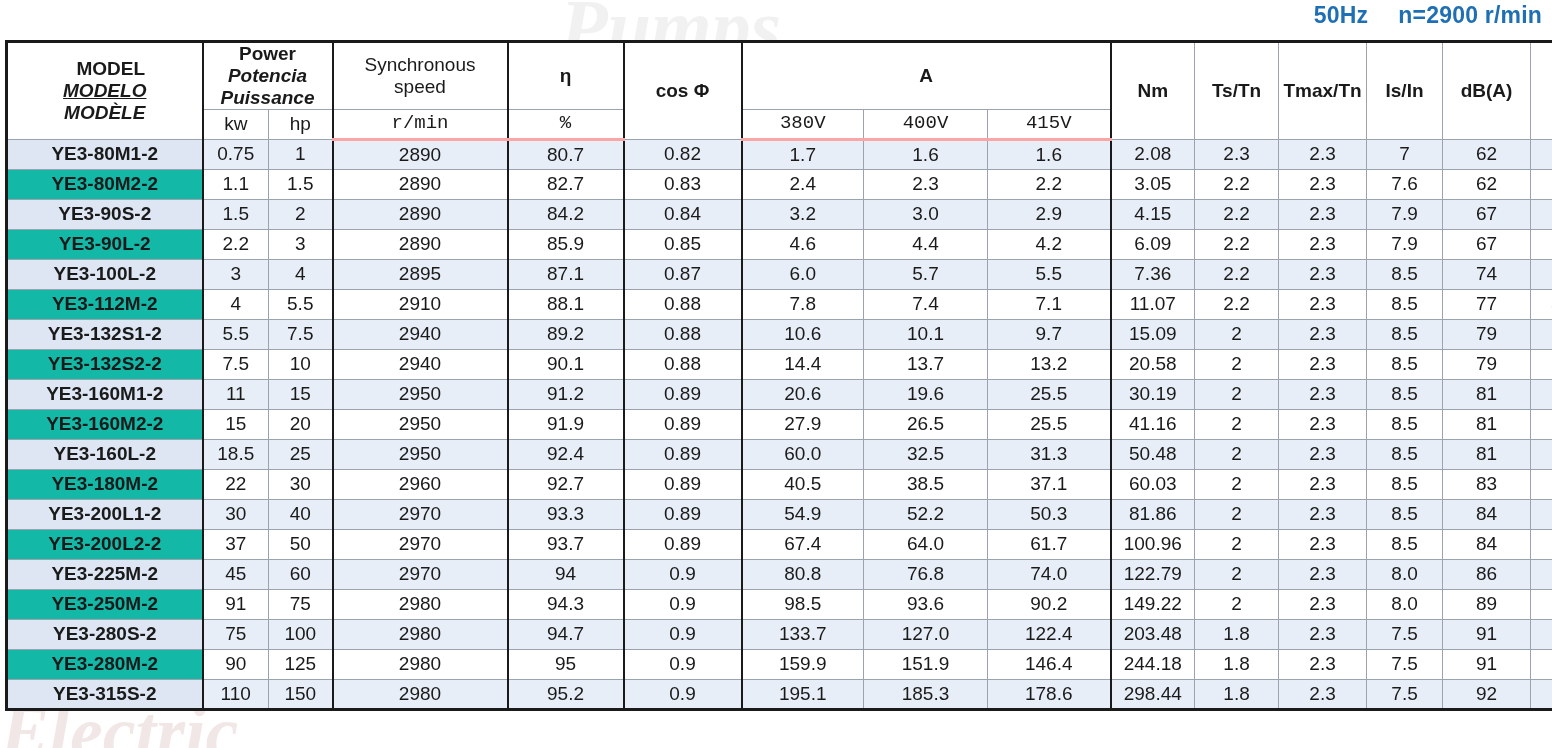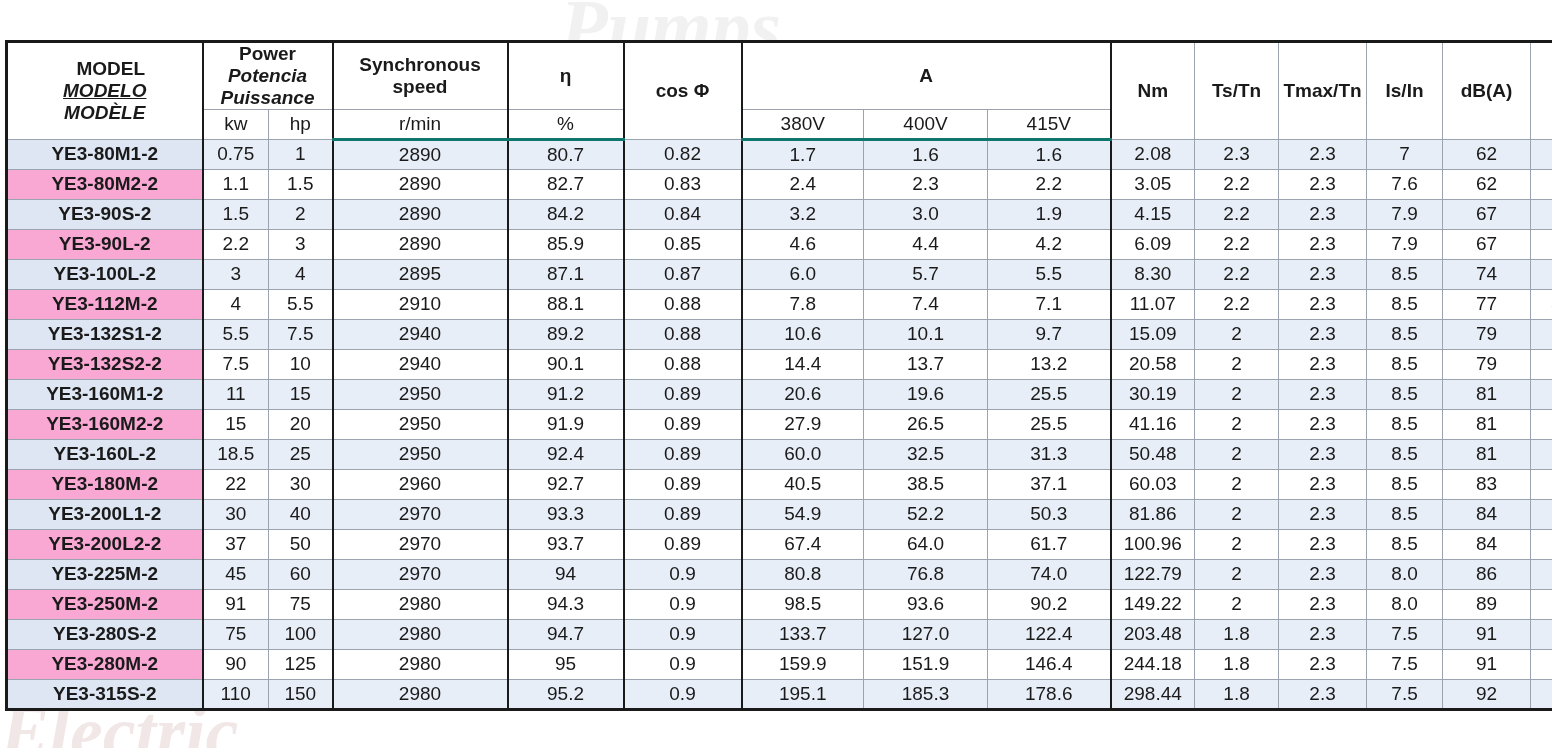--- a/index.html
+++ b/index.html
@@ -70,64 +70,69 @@
   table.spec {
     border: 3px solid #1a1a1a;
   }
   thead th {
     background: #ffffff;
     font-weight: bold;
     font-size: 20px;
     line-height: 1.15;
   }
   thead tr:last-child th {
-    border-bottom: 3px solid #0f766e;
+    border-bottom: 3px solid #fca5a5;
+    font-family: Liberation Mono, monospace;
   }
   .th-model {
     font-size: 21px;
   }
   .th-model .l1 { font-weight: bold; margin-left: 12px; }
   .th-model .l2 { font-style: italic; font-weight: bold; text-decoration: underline; }
   .th-model .l3 { font-style: italic; font-weight: bold; text-align: center; }
   .th-power .p1 { font-weight: bold; }
   .th-power .p2 { font-style: italic; font-weight: bold; }
   .th-power .p3 { font-style: italic; font-weight: bold; }
   .unit-cell { font-weight: normal; font-size: 19px; }
-  .th-sync { font-weight: bold; }
+  .th-sync { font-weight: normal; }
   .th-eta { font-size: 22px; font-weight: bold; }
   .th-cos { font-weight: bold; font-size: 20px; }
   .th-a { font-weight: bold; font-size: 20px; }
   .th-volt { font-weight: normal; font-size: 19px; }
   .th-nm, .th-tstn, .th-tmax, .th-isin, .th-db, .th-kgs { font-weight: bold; font-size: 19px; }
 
   tbody tr td:first-child {
     font-weight: bold;
     text-align: center;
     font-size: 19px;
   }
   tbody tr.alt td { background: #e8eef7; }
   tbody tr td { background: #ffffff; }
   tbody tr.alt td:first-child { background: #dde6f2; }
-  tbody tr td:first-child { background: #f9a8d4; }
+  tbody tr td:first-child { background: #14b8a6; }
   tbody tr:last-child td { border-bottom: 2px solid #3b82f6; }
 
   
   .vsep-r { border-right: 2px solid #1a1a1a !important; }
 </style>
 </head>
 <body>
 
 <div id="page">
 
   <div class="watermark">
     <div class="wm-text wm1">Pumps</div>
     <div class="wm-text wm2">Motor</div>
     <div class="wm-text wm3">Electric</div>
   </div>
 
+  <div class="header-line">
+    <span>50Hz</span>
+    <span>n=2900 r/min</span>
+  </div>
 
   <table class="spec">
     <colgroup>
       <col style="width:196px">
       <col style="width:66px">
       <col style="width:64px">
       <col style="width:175px">
       <col style="width:116px">
       <col style="width:118px">
       <col style="width:122px">
@@ -215,21 +220,21 @@
         </tr>
         <tr class="alt">
           <td class="vsep-r">YE3-90S-2</td>
           <td>1.5</td>
           <td class="vsep-r">2</td>
           <td class="vsep-r">2890</td>
           <td class="vsep-r">84.2</td>
           <td class="vsep-r">0.84</td>
           <td>3.2</td>
           <td>3.0</td>
-          <td class="vsep-r">1.9</td>
+          <td class="vsep-r">2.9</td>
           <td>4.15</td>
           <td>2.2</td>
           <td>2.3</td>
           <td>7.9</td>
           <td>67</td>
           <td>23.3</td>
         </tr>
         <tr>
           <td class="vsep-r">YE3-90L-2</td>
           <td>2.2</td>
@@ -250,21 +255,21 @@
         <tr class="alt">
           <td class="vsep-r">YE3-100L-2</td>
           <td>3</td>
           <td class="vsep-r">4</td>
           <td class="vsep-r">2895</td>
           <td class="vsep-r">87.1</td>
           <td class="vsep-r">0.87</td>
           <td>6.0</td>
           <td>5.7</td>
           <td class="vsep-r">5.5</td>
-          <td>8.30</td>
+          <td>7.36</td>
           <td>2.2</td>
           <td>2.3</td>
           <td>8.5</td>
           <td>74</td>
           <td>38.8</td>
         </tr>
         <tr>
           <td class="vsep-r">YE3-112M-2</td>
           <td>4</td>
           <td class="vsep-r">5.5</td>

